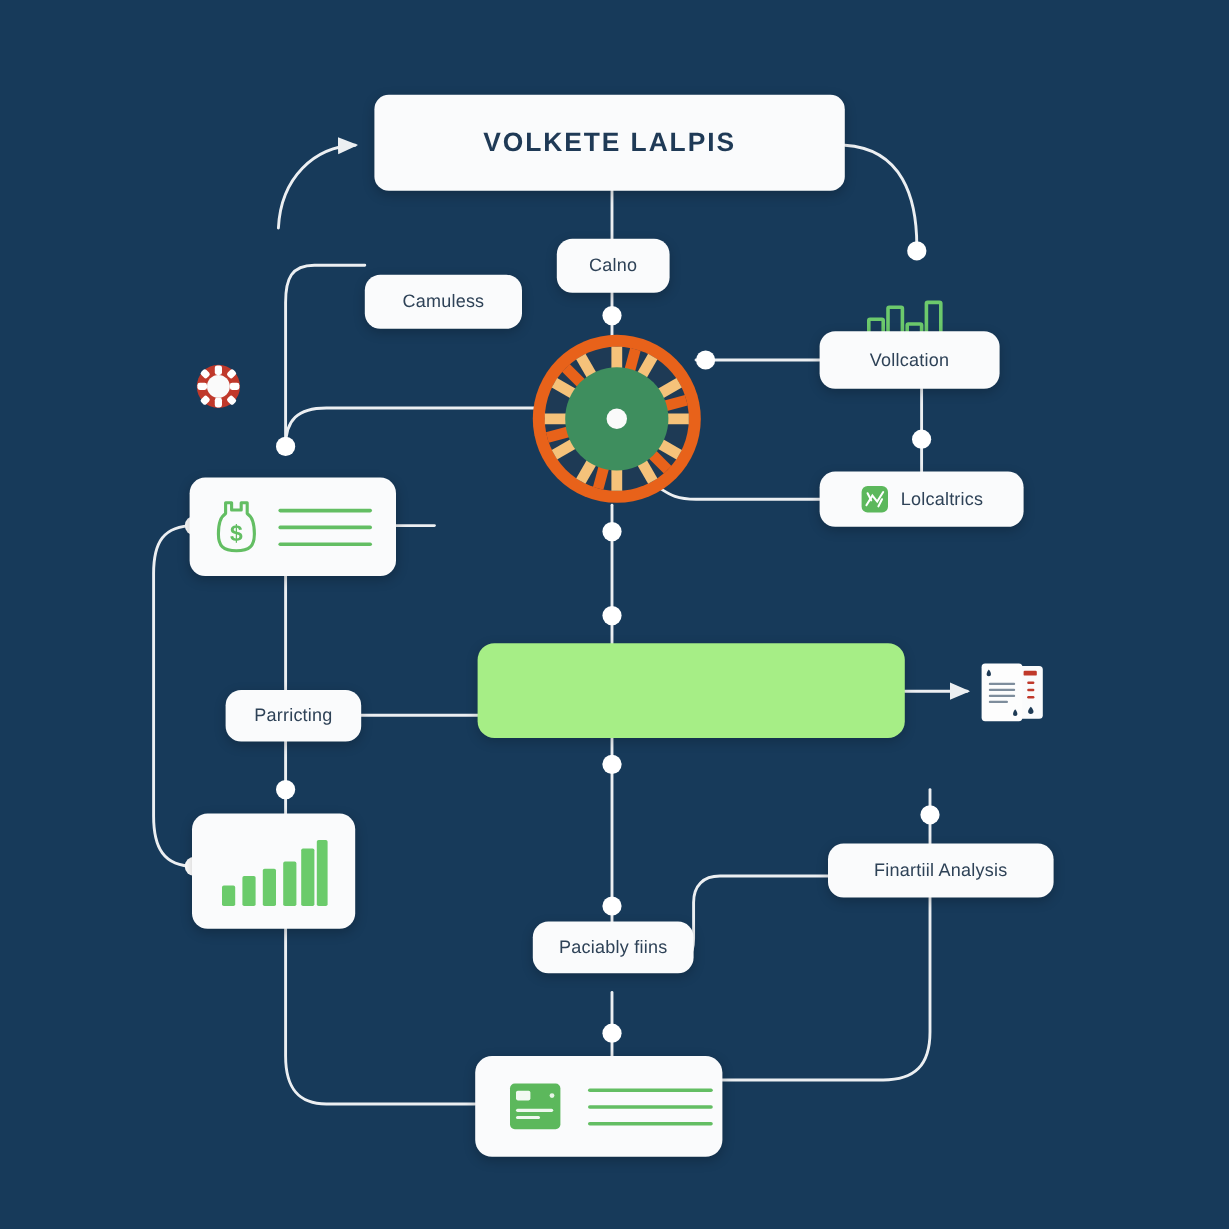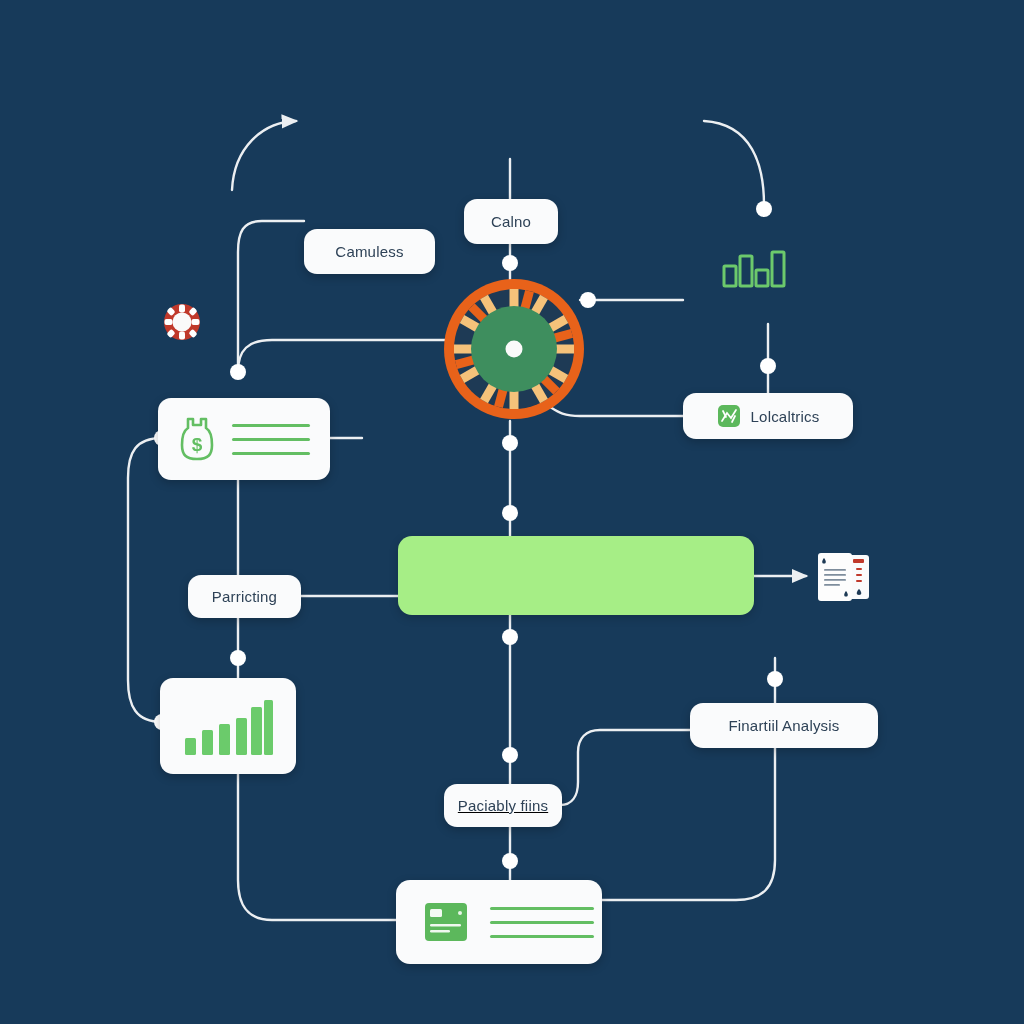--- a/index.html
+++ b/index.html
@@ -33,21 +33,21 @@
   #title-node .lbl{
     color:#1F3A56;font-size:22px;font-weight:bold;letter-spacing:1.6px;
   }
 
   
   #pill-camuless{left:304px;top:199px;width:131px;height:45px;margin-top:30px;}
   #pill-calno{left:464px;top:199px;width:94px;height:45px;}
   #pill-vollcation{left:683px;top:276px;width:150px;height:48px;}
   #pill-lolcaltrics{left:683px;top:393px;width:170px;height:46px;text-align:right;}
   #pill-parricting{left:188px;top:575px;width:113px;height:43px;}
-  #pill-paciably{left:444px;top:784px;width:118px;height:43px;text-decoration:underline;}
+  #pill-paciably{left:444px;top:768px;width:134px;height:43px;}
   #pill-finartiil{left:690px;top:703px;width:188px;height:45px;}
 
   
   #card-invoice{left:158px;top:398px;width:172px;height:82px;border-radius:13px;
     justify-content:flex-start;padding-left:20px;gap:16px;}
   #card-barchart{left:160px;top:678px;width:136px;height:96px;border-radius:13px;}
   #card-bottom{left:396px;top:880px;width:206px;height:84px;border-radius:14px;
     justify-content:flex-start;padding-left:28px;gap:22px;}
 
   
@@ -141,38 +141,44 @@
       <circle cx="768" cy="366" r="8"></circle>
       <circle cx="588" cy="300" r="8"></circle>
       <circle cx="238" cy="372" r="8"></circle>
       <circle cx="238" cy="658" r="8"></circle>
       <circle cx="162" cy="438" r="8"></circle>
       <circle cx="162" cy="722" r="8"></circle>
       <circle cx="775" cy="679" r="8"></circle>
     </g>
   </svg>
 
+  <div class="node" id="title-node">
+    <span class="lbl">VOLKETE LALPIS</span>
+  </div>
 
   <div class="node pill" id="pill-camuless">
     <span class="lbl">Camuless</span>
   </div>
 
   <div class="node pill" id="pill-calno">
     <span class="lbl">Calno</span>
   </div>
 
   <svg id="icon-bars-vollcation" viewBox="0 0 72 38">
     <g fill="none" stroke="#6CC96C" stroke-width="3">
       <rect x="2" y="16" width="12" height="20" rx="1"></rect>
       <rect x="18" y="6" width="12" height="30" rx="1"></rect>
       <rect x="34" y="20" width="12" height="16" rx="1"></rect>
       <rect x="50" y="2" width="12" height="34" rx="1"></rect>
     </g>
   </svg>
 
+  <div class="node pill" id="pill-vollcation">
+    <span class="lbl">Vollcation</span>
+  </div>
 
   <div class="node pill" id="pill-lolcaltrics">
     <svg style="width:24px;height:24px;margin-right:10px;flex:none;" viewBox="0 0 24 24">
       <rect x="1" y="1" width="22" height="22" rx="5" fill="#5CB85C"></rect>
       <g stroke="#FFFFFF" stroke-width="1.7" fill="none" stroke-linecap="round">
         <path d="M5,17 L10,9 L14,14 L19,6"></path>
         <path d="M6,7 L9,13"></path>
         <path d="M15,18 L18,12"></path>
       </g>
     </svg>

